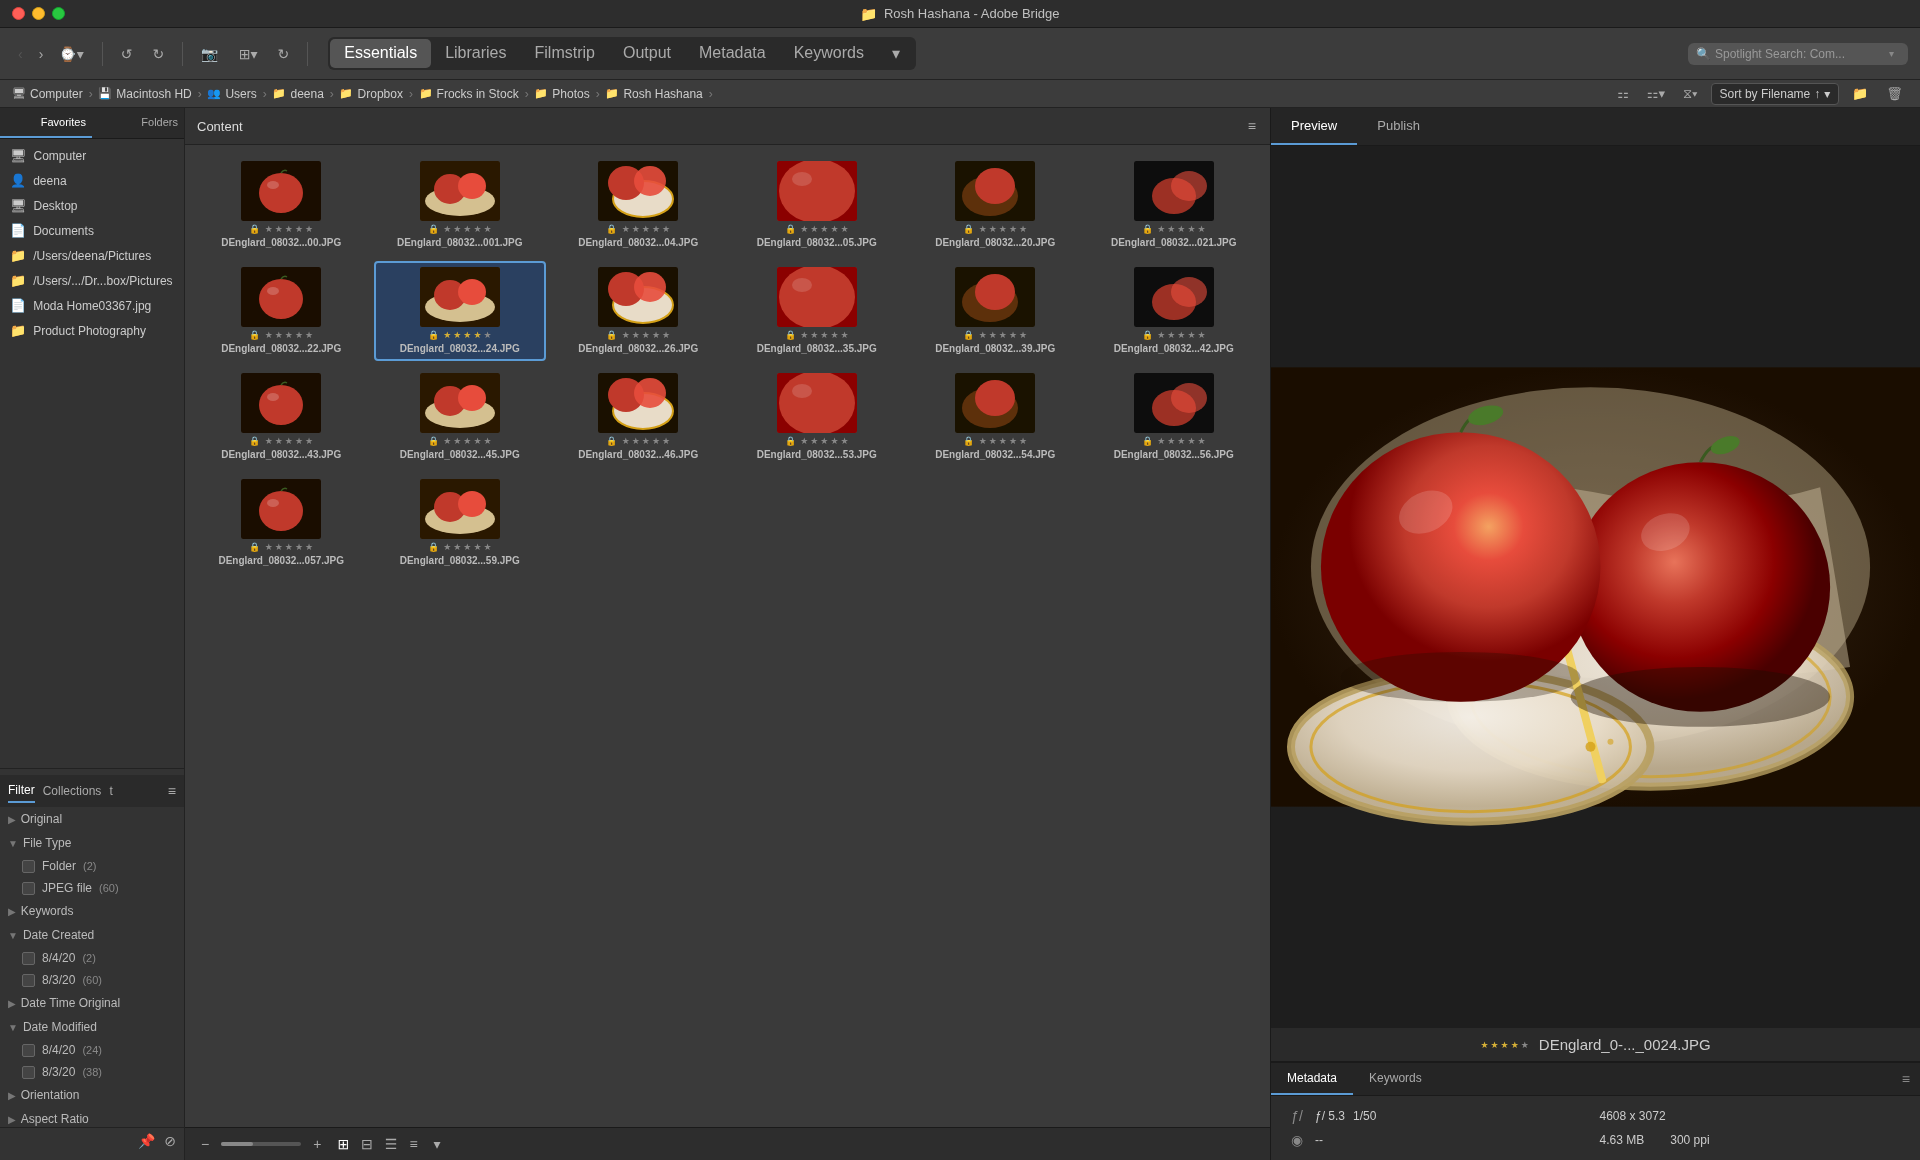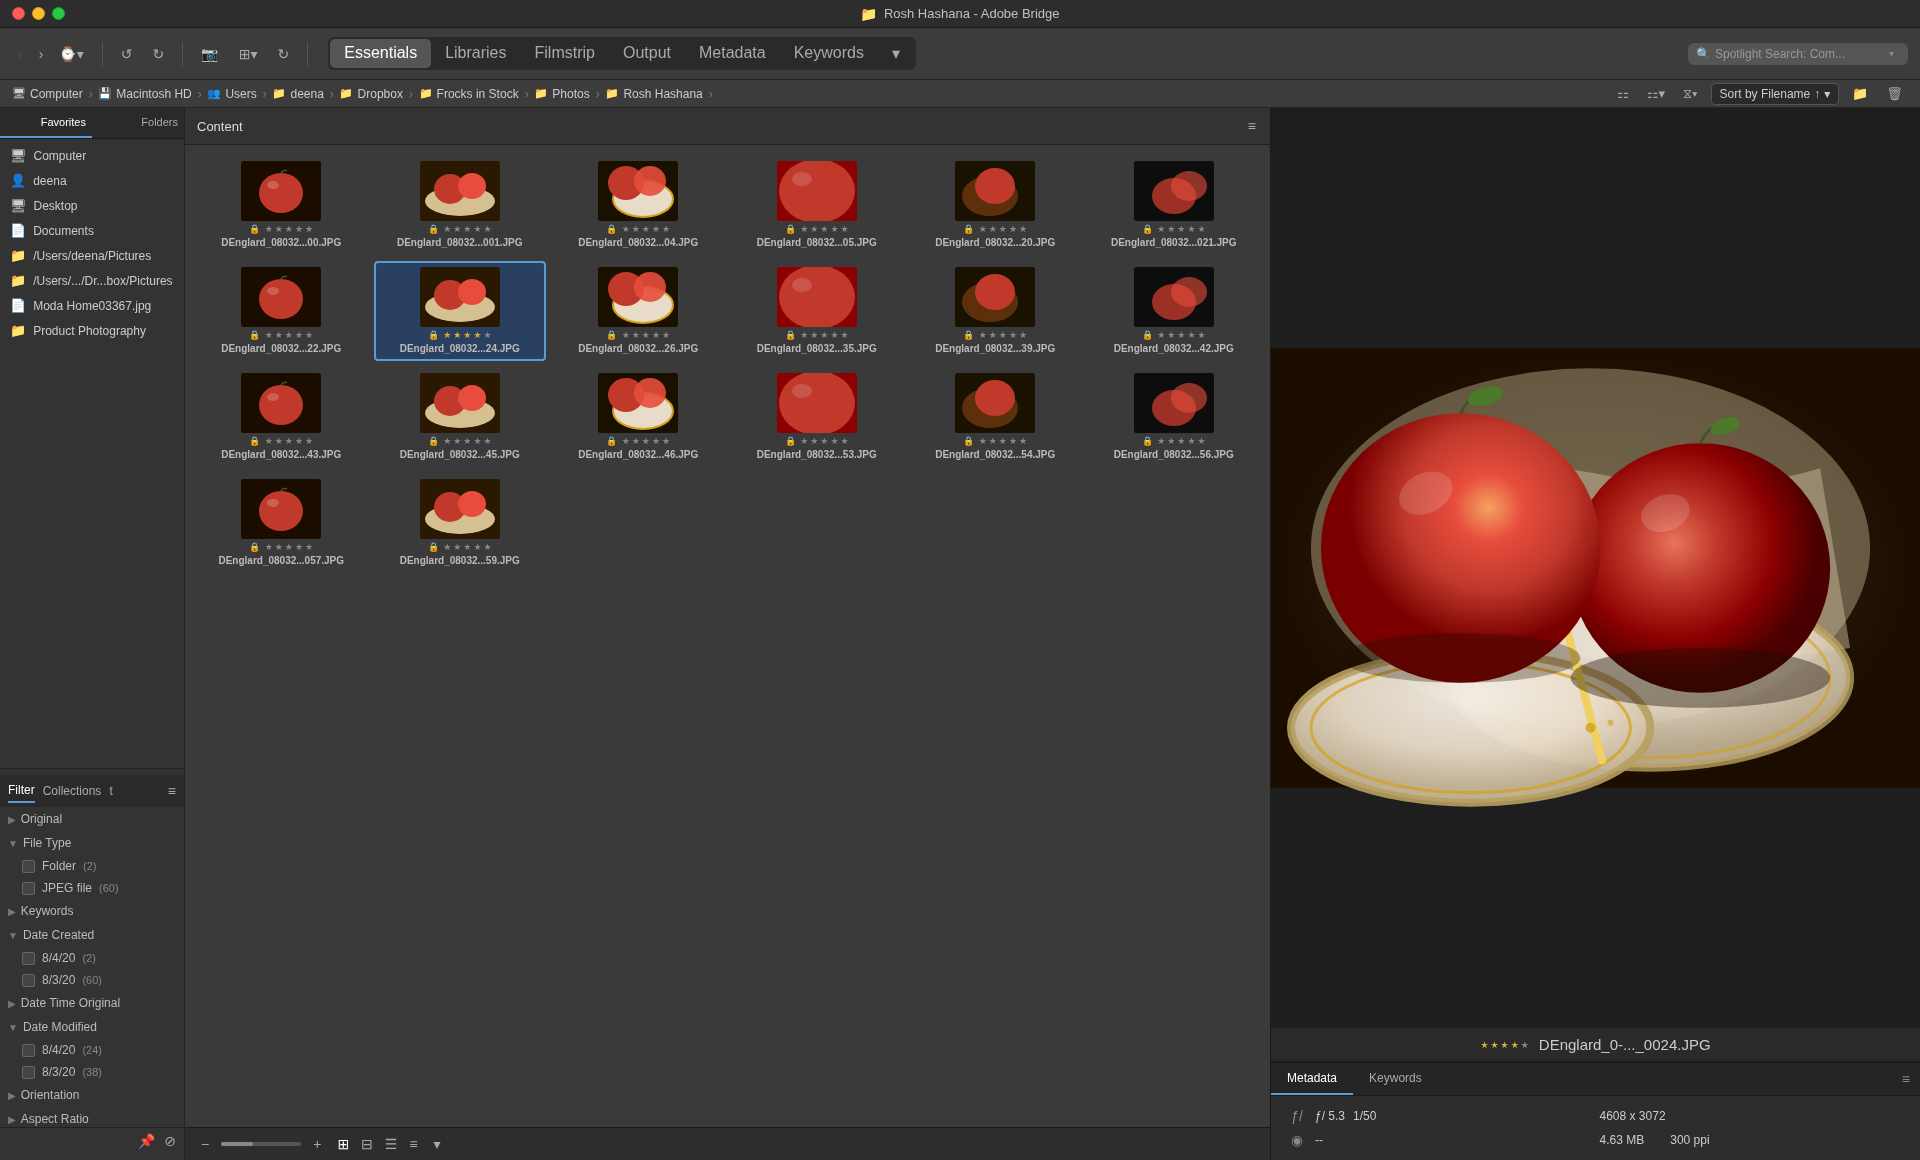--- a/index.html
+++ b/index.html
@@ -1177,20 +1177,24 @@
           <button class="view-mode-btn">⊟</button>
           <button class="view-mode-btn">☰</button>
           <button class="view-mode-btn">≡</button>
         </div>
         <button class="view-mode-btn">▾</button>
       </div>
     </div>
   </div>
 
   <div class="right-panel">
+    <div class="right-panel-tabs">
+      <div class="right-tab active">Preview</div>
+      <div class="right-tab">Publish</div>
+    </div>
 
     <div class="preview-area">
       <svg width="100%" height="100%" viewBox="0 0 650 440" xmlns="http://www.w3.org/2000/svg">
         <defs>
           <radialGradient id="apple1" cx="40%" cy="40%" r="55%">
             <stop offset="0%" stop-color="#e8735a"></stop>
             <stop offset="30%" stop-color="#c0392b"></stop>
             <stop offset="70%" stop-color="#8b0000"></stop>
             <stop offset="100%" stop-color="#4a0000"></stop>
           </radialGradient>

